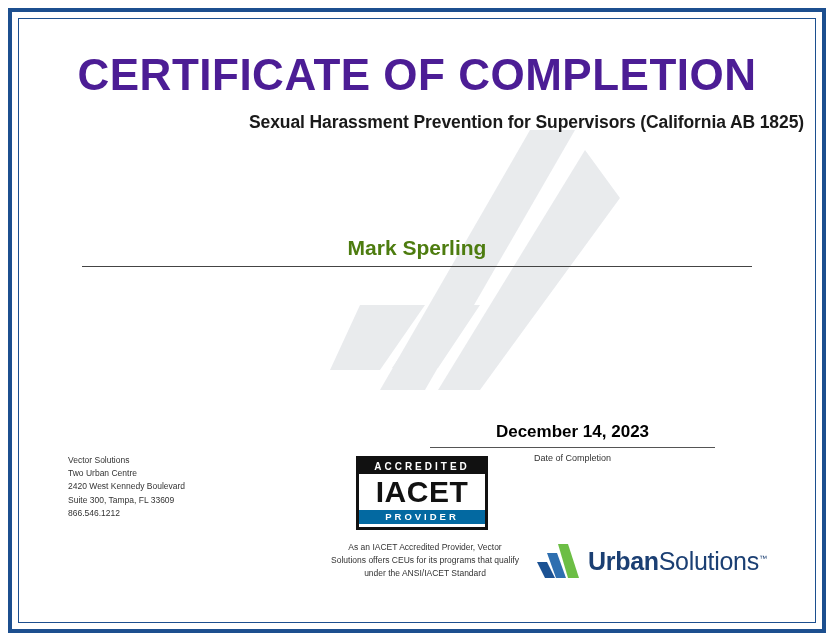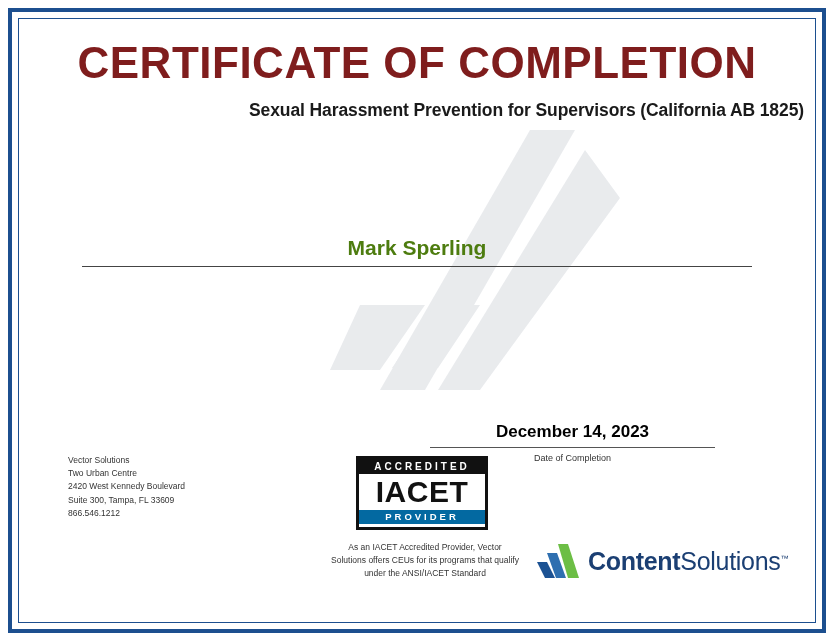--- a/index.html
+++ b/index.html
@@ -59,23 +59,23 @@
     left: 30px;
     top: 26px;
     right: 30px;
     bottom: 30px;
   }
 
   .title {
     text-align: center;
     font-size: 44px;
     font-weight: bold;
-    color: #7f1d1d;
+    color: #4c1d95;
     letter-spacing: 0.5px;
-    margin-top: 14px;
+    margin-top: 26px;
     line-height: 1.05;
   }
   .subtitle {
     text-align: right;
     font-size: 17.5px;
     font-weight: bold;
     color: #1a1a1a;
     margin-top: 14px;
     letter-spacing: -0.1px;
   }
@@ -289,18 +289,18 @@
 
     <div class="iacet-note">As an IACET Accredited Provider, Vector Solutions offers CEUs for its programs that qualify under the ANSI/IACET Standard</div>
 
     <div class="vslogo">
       <svg class="vslogo-mark" viewBox="0 0 46 38" xmlns="http://www.w3.org/2000/svg">
         <polygon points="2,20 12,20 20,36 10,36" fill="#1c5293"></polygon>
         <polygon points="12,11 22,11 31,36 21,36" fill="#2e6fb0"></polygon>
         <polygon points="23,2 33,2 44,36 33,36" fill="#6cbe45"></polygon>
       </svg>
       <div class="vslogo-text">
-        <b>Content</b><span class="light">Solutions</span><span class="vslogo-tm">™</span>
+        <b>Urban</b><span class="light">Solutions</span><span class="vslogo-tm">™</span>
       </div>
     </div>
 
   </div>
 </div>
 
 </body></html>

